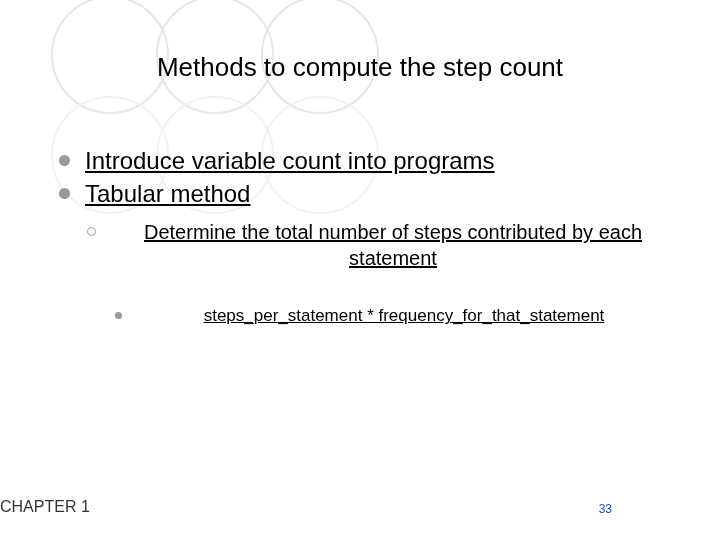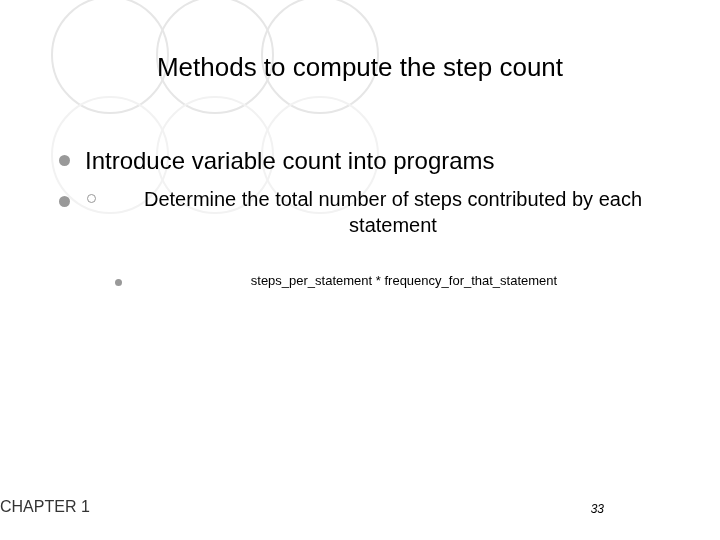--- a/index.html
+++ b/index.html
@@ -41,20 +41,21 @@
     left: 55px;
     width: 620px;
   }
   ul { list-style: none; margin: 0; padding: 0; }
   .lvl1 > li {
     position: relative;
     padding-left: 30px;
     font-size: 24px;
     line-height: 1.3;
     margin-bottom: 2px;
+    text-decoration: underline;
   }
   .lvl1 > li::before {
     content: "";
     position: absolute;
     left: 4px;
     top: 10px;
     width: 11px;
     height: 11px;
     border-radius: 50%;
     background: #999;
@@ -82,21 +83,21 @@
     border: 1.5px solid #999;
     box-sizing: border-box;
   }
   .lvl3 {
     margin-top: 6px;
     margin-bottom: 8px;
   }
   .lvl3 > li {
     position: relative;
     padding-left: 22px;
-    font-size: 13px;
+    font-size: 17px;
     line-height: 1.35;
     margin-top: 34px;
   }
   .lvl3 > li::before {
     content: "";
     position: absolute;
     left: 4px;
     top: 7px;
     width: 7px;
     height: 7px;
@@ -108,24 +109,23 @@
     bottom: 24px;
     left: 0;
     width: 720px;
     text-align: left;
     font-size: 16px;
     color: #333;
   }
   .footer-num {
     position: absolute;
     bottom: 24px;
-    right: 32px;
+    right: 24px;
     font-size: 12px;
-    color: #000000;
-    font-style: italic;
+    color: #1d4ed8;
   }
 </style>
 </head>
 <body>
 
 <svg class="bg-circles" viewBox="0 0 720 540">
   <circle cx="110" cy="55" r="58" fill="none" stroke="#e6e6e6" stroke-width="2"></circle>
   <circle cx="215" cy="55" r="58" fill="none" stroke="#e6e6e6" stroke-width="2"></circle>
   <circle cx="320" cy="55" r="58" fill="none" stroke="#e6e6e6" stroke-width="2"></circle>
   <circle cx="110" cy="155" r="58" fill="none" stroke="#f2f2f2" stroke-width="2"></circle>
@@ -135,20 +135,21 @@
 
 <div class="content">
   <div class="title">Methods to compute the step count</div>
 
   <div class="body">
     <ul class="lvl1">
       <li>
         <span>Introduce variable count into programs</span>
       </li>
       <li>
+        <span>Tabular method</span>
         <ul class="lvl2">
           <li>
             <span>Determine the total number of steps contributed by each statement</span>
             <ul class="lvl3">
               <li>
                 <span>steps_per_statement * frequency_for_that_statement</span>
               </li>
             </ul>
           </li>
         </ul>

